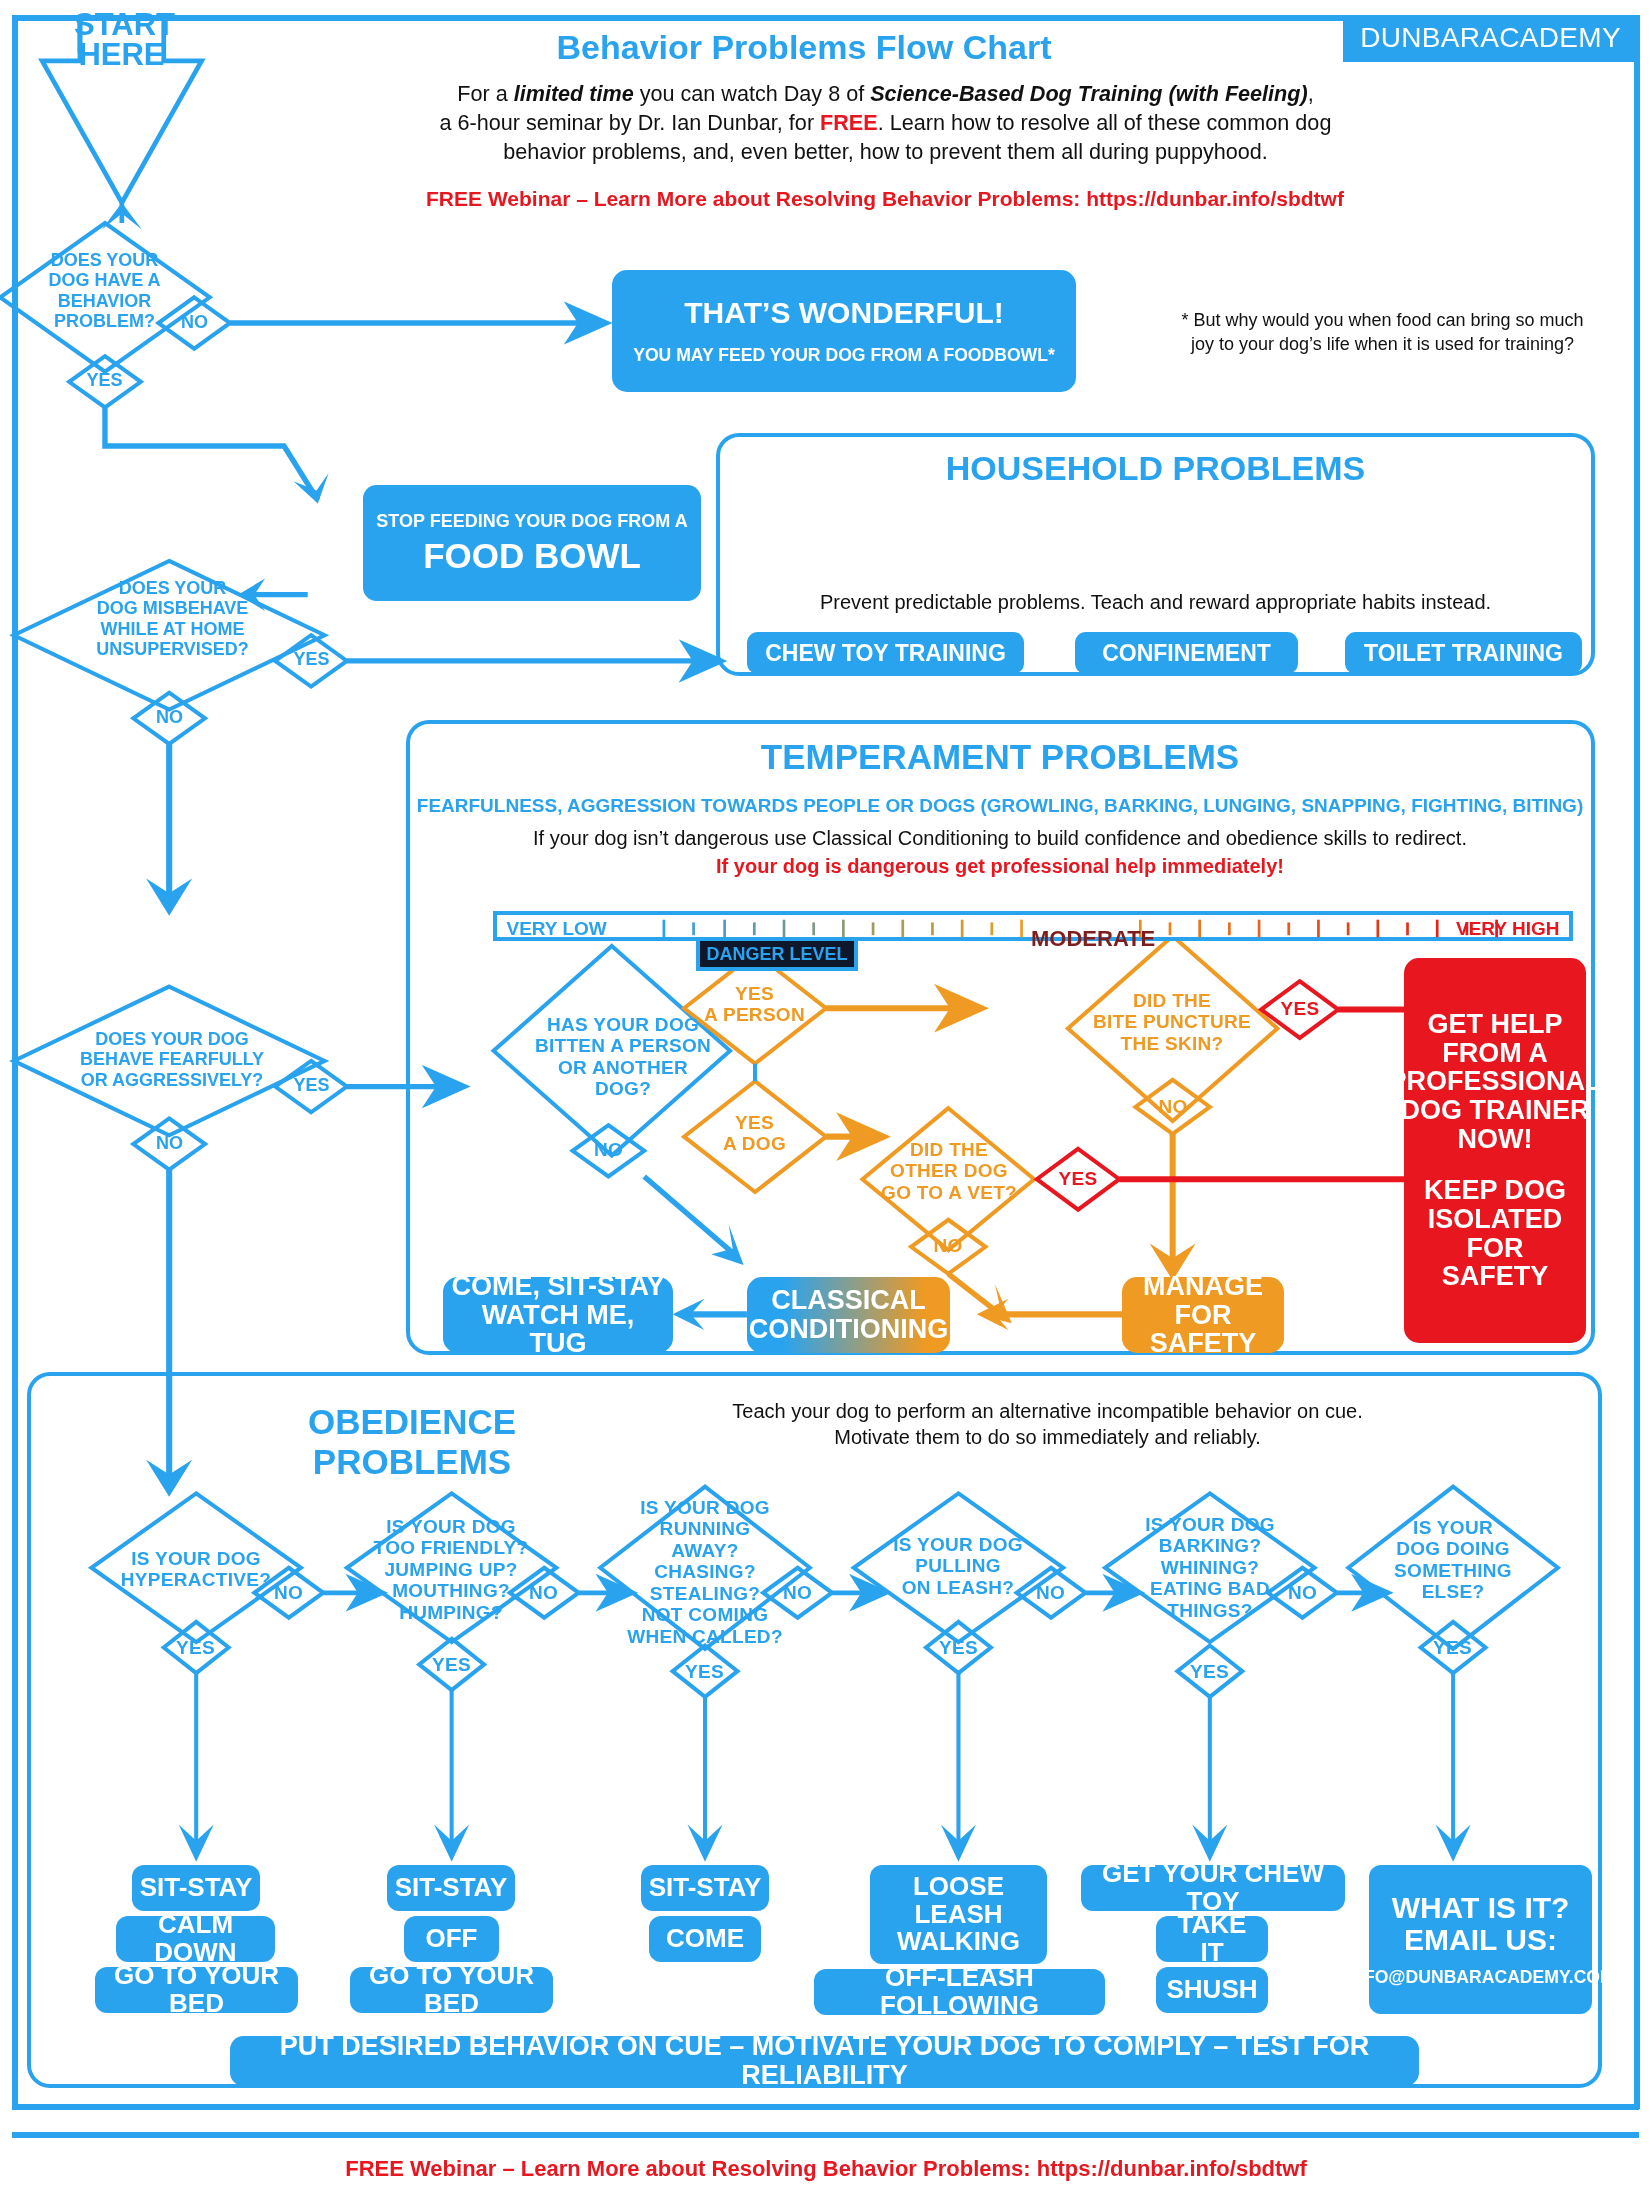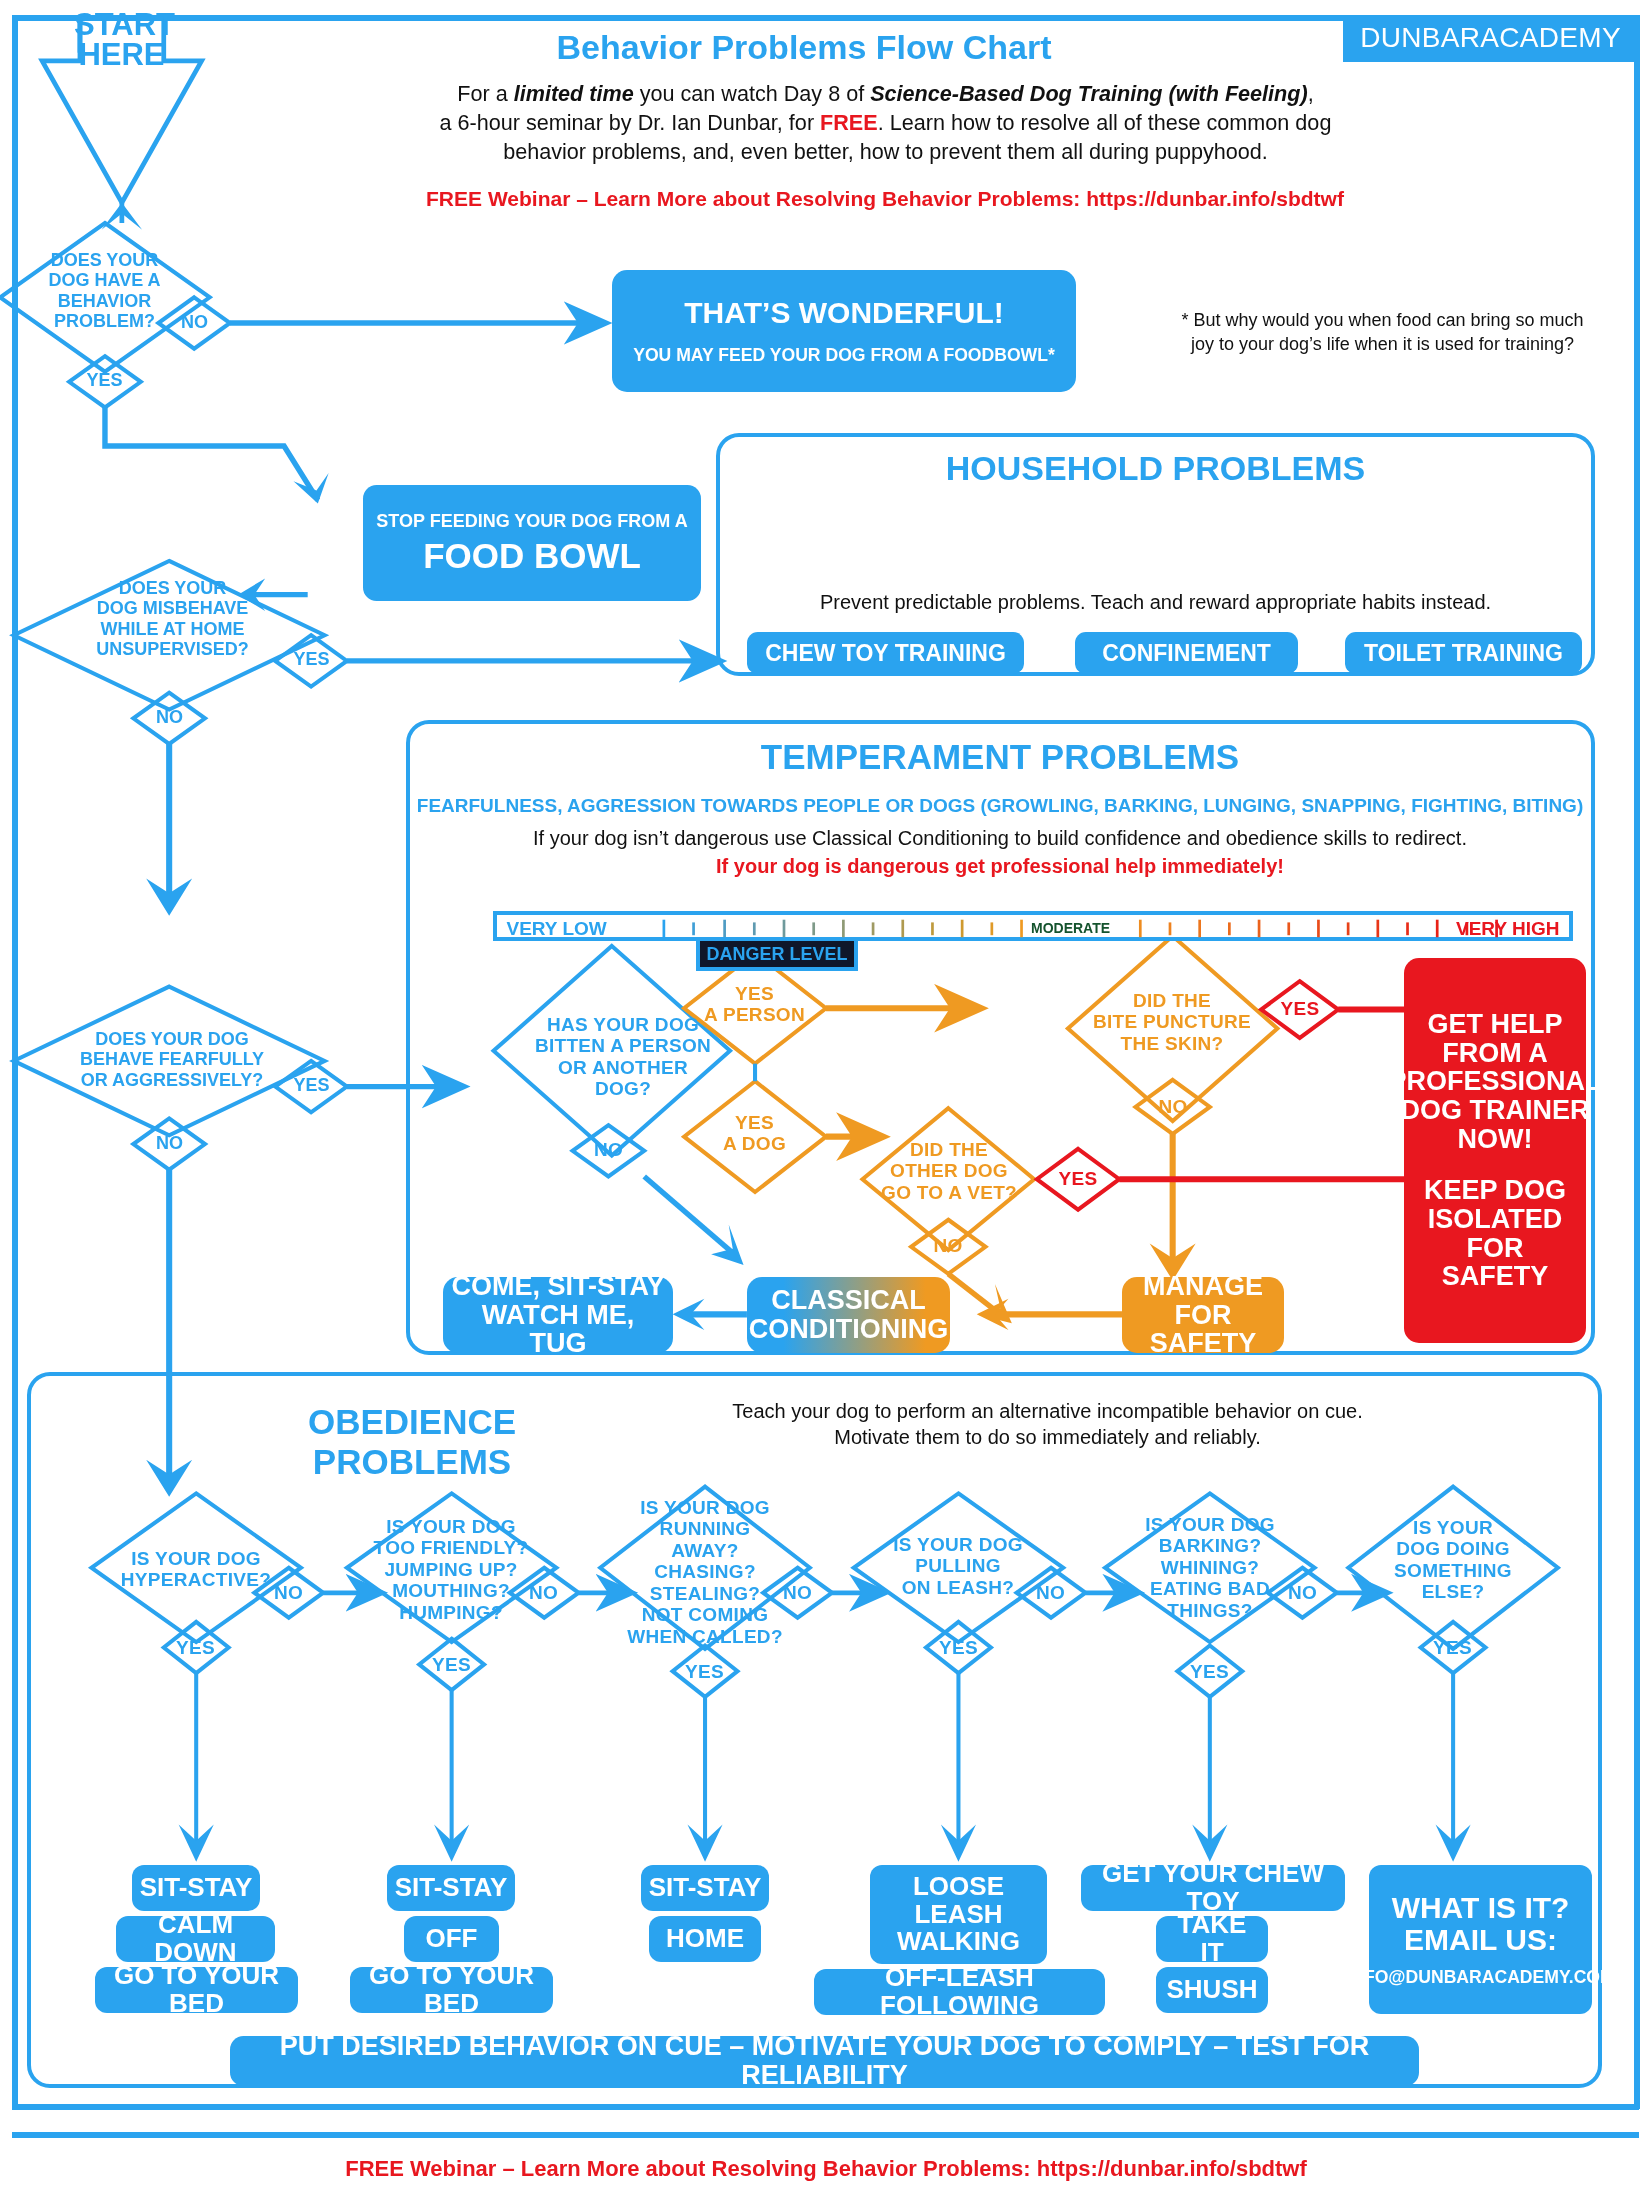--- a/index.html
+++ b/index.html
@@ -313,21 +313,21 @@
         <line x1="1216" y1="4" x2="1216" y2="30" stroke="#e94c1a"></line>
         <line x1="1260" y1="8" x2="1260" y2="27" stroke="#e84219"></line>
         <line x1="1304" y1="4" x2="1304" y2="30" stroke="#e83618"></line>
         <line x1="1348" y1="8" x2="1348" y2="27" stroke="#e82c18"></line>
         <line x1="1392" y1="4" x2="1392" y2="30" stroke="#e82217"></line>
         <line x1="1436" y1="8" x2="1436" y2="27" stroke="#e81c17"></line>
         <line x1="1480" y1="4" x2="1480" y2="30" stroke="#e8171f"></line>
       </g>
     </svg>
     <div class="scale-lbl" style="left:9.5px;top:2.7px;font-size:19px;color:#2aa3ef;">VERY LOW</div>
-    <div class="scale-lbl" style="left:534px;top:5px;font-size:14px;color:#14532d;">MODERATE</div>
+    <div class="scale-lbl" style="left:534px;top:11px;font-size:22px;color:#7f1d1d;">MODERATE</div>
     <div class="scale-lbl" style="right:9.5px;top:2.7px;font-size:19px;color:#e8171f;">VERY HIGH</div>
   </div>
   <div class="dl-box" style="left:696px;top:941px;width:162px;height:30px;">DANGER LEVEL</div>
 
   <div class="dtxt narrowf" style="left:520px;top:1014px;width:182px;font-size:19px;margin-left:12px;">
     <div style="white-space:pre-line">HAS YOUR DOG
 BITTEN A PERSON
 OR ANOTHER DOG?</div>
   </div>
   <div class="dtxt narrowf" style="left:582px;top:1139px;width:53px;font-size:19px;">NO</div>
@@ -415,21 +415,21 @@
     <div style="white-space:pre-line">IS YOUR DOG
 RUNNING AWAY?
 CHASING?
 STEALING?
 NOT COMING
 WHEN CALLED?</div>
   </div>
   <div class="dtxt narrowf" style="left:679px;top:1661px;width:51px;font-size:19px;">YES</div>
   <div class="dtxt narrowf" style="left:772px;top:1582px;width:51px;font-size:19px;">NO</div>
   <div class="rbox" style="left:641px;top:1865px;width:128px;height:46px;font-size:26px;border-radius:12px;">SIT-STAY</div>
-  <div class="rbox" style="left:649px;top:1916px;width:112px;height:46px;font-size:26px;border-radius:12px;">HOME</div>
+  <div class="rbox" style="left:649px;top:1916px;width:112px;height:46px;font-size:26px;border-radius:12px;">COME</div>
 
   <div class="dtxt narrowf" style="left:877px;top:1534px;width:162px;font-size:19px;">
     <div style="white-space:pre-line">IS YOUR DOG
 PULLING
 ON LEASH?</div>
   </div>
   <div class="dtxt narrowf" style="left:933px;top:1637px;width:51px;font-size:19px;">YES</div>
   <div class="dtxt narrowf" style="left:1025px;top:1582px;width:51px;font-size:19px;">NO</div>
   <div class="rbox" style="left:870px;top:1865px;width:177px;height:99px;font-size:26px;border-radius:12px;">
     <div style="white-space:pre-line">LOOSE LEASH

